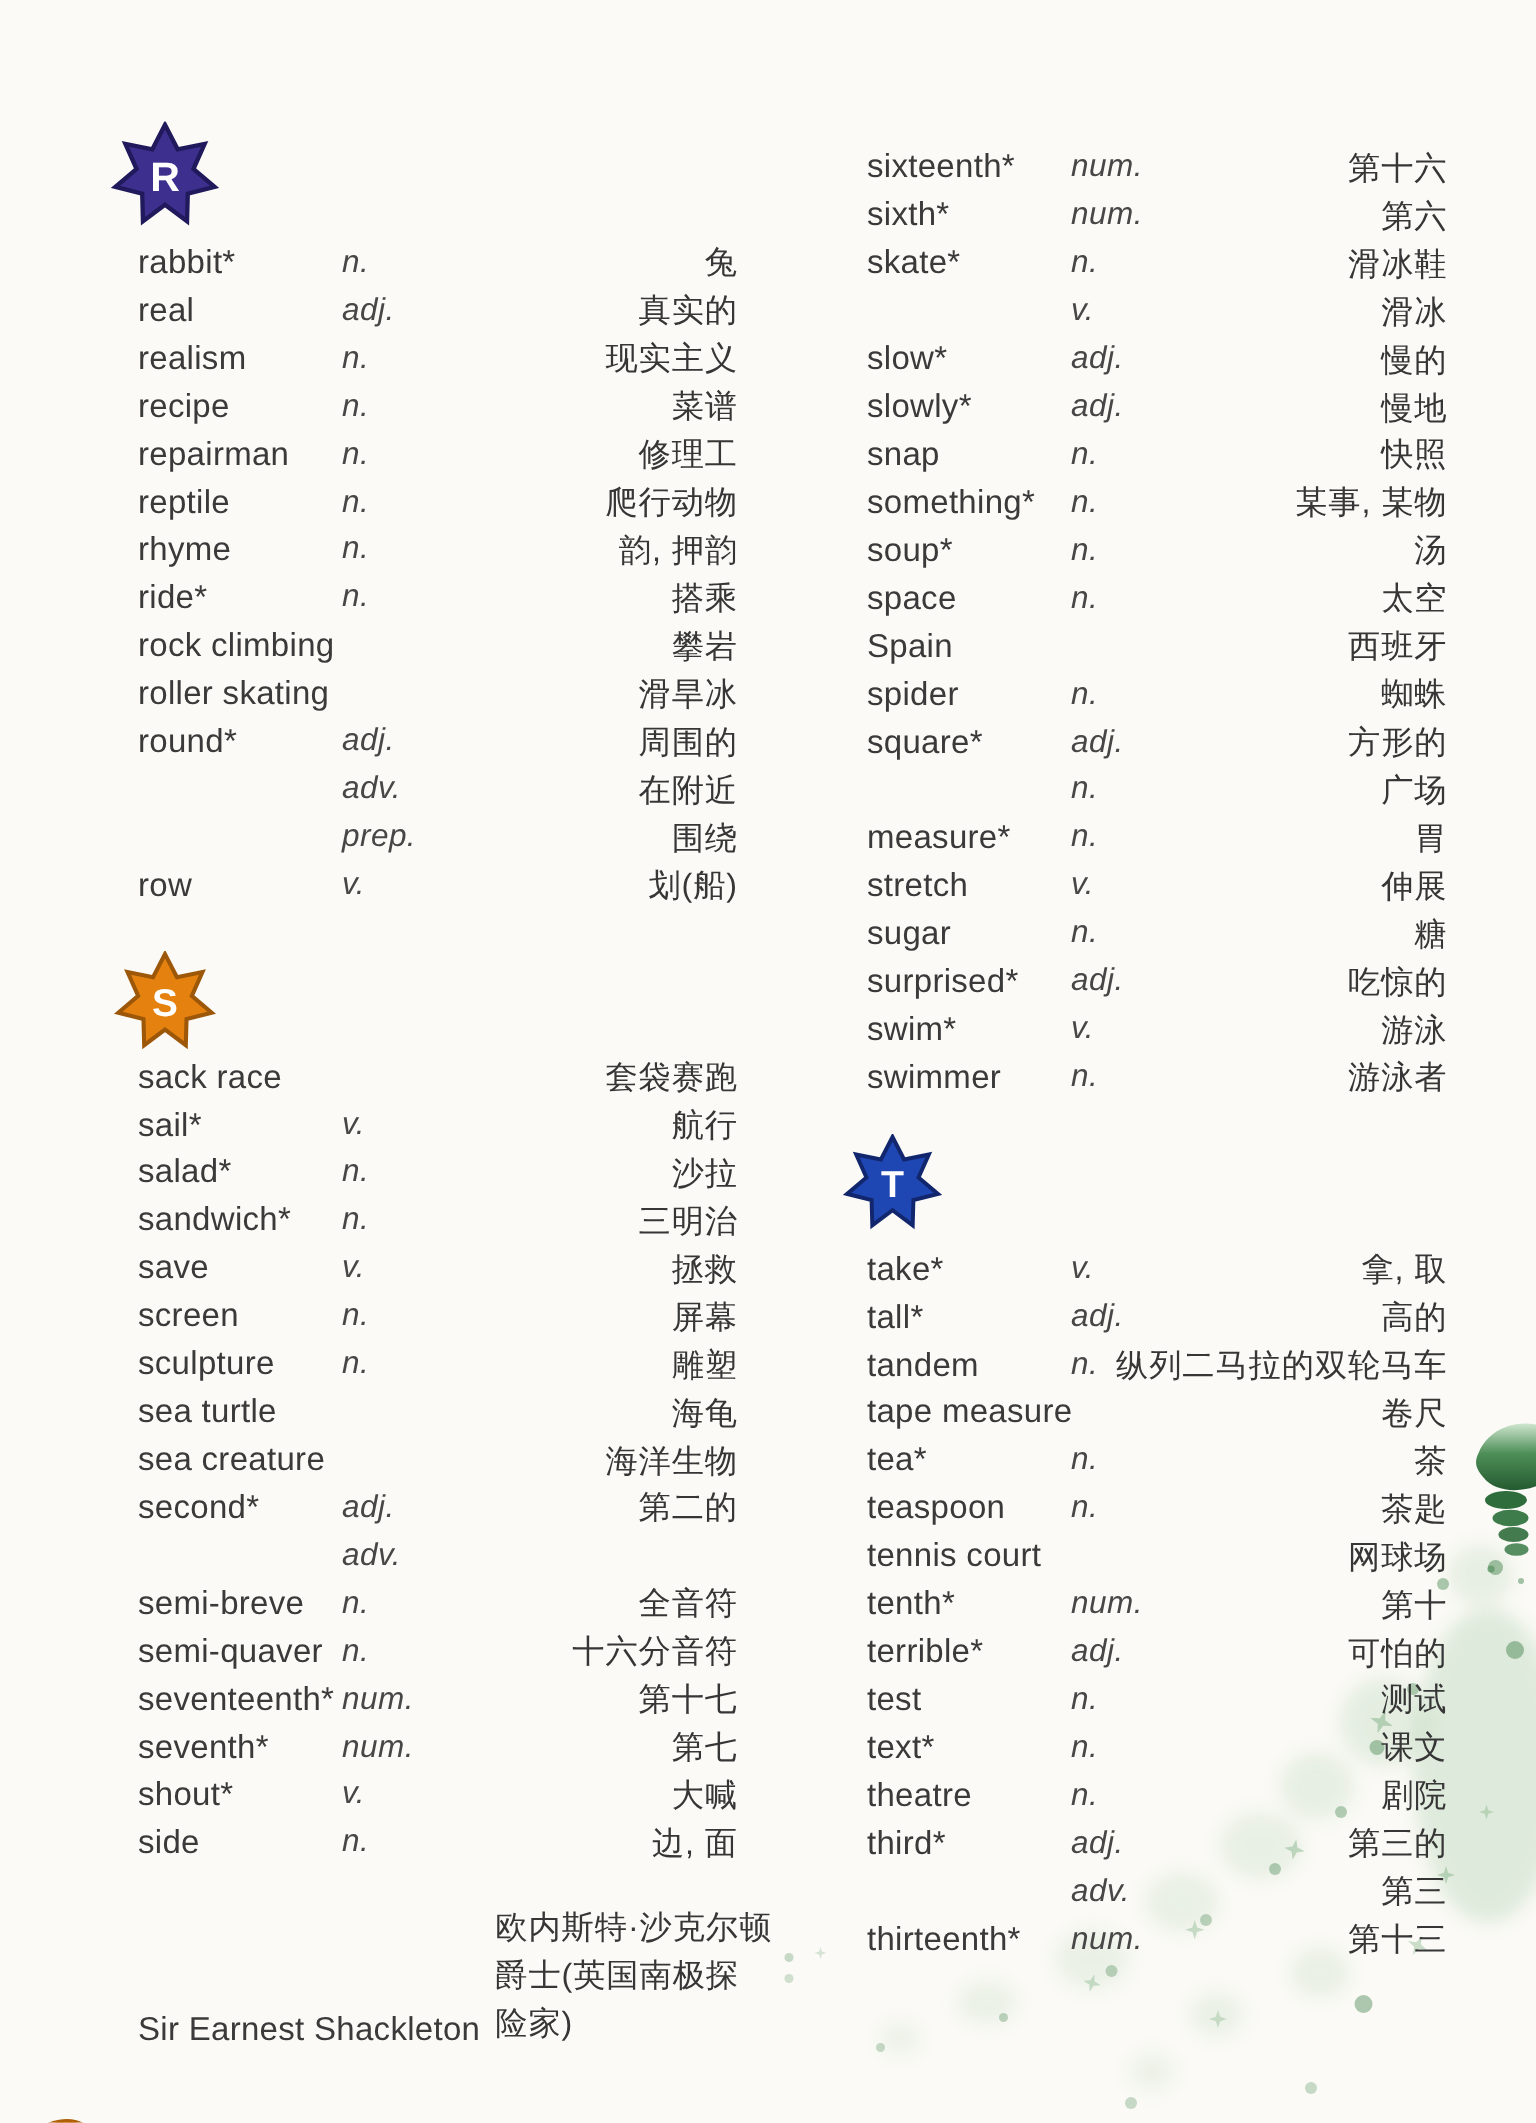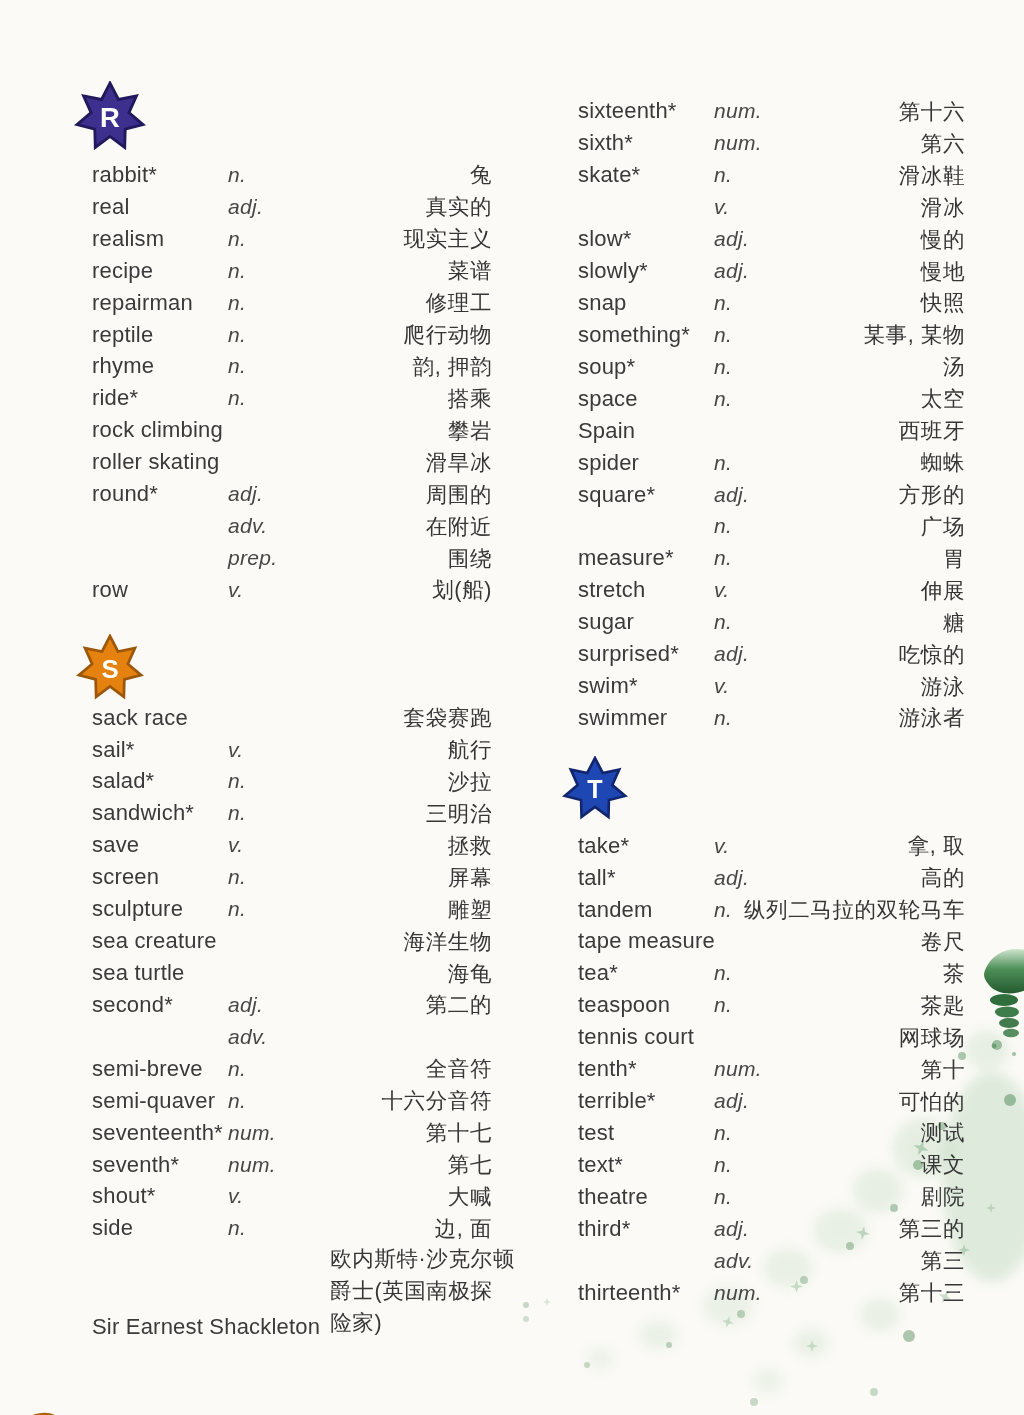--- a/index.html
+++ b/index.html
@@ -9,21 +9,21 @@
     font-family:"Liberation Sans","DejaVu Sans",sans-serif;
   }
   .page{position:absolute;inset:0;}
   
   .col{position:absolute;z-index:3;}
   .row{display:flex;align-items:center;height:31.93px;}
   .row .w{flex:0 0 auto;min-width:136px;font-size:22px;color:#3a3a3a;letter-spacing:.2px;white-space:nowrap;}
   .row .p{flex:0 0 auto;font-size:21px;font-style:italic;color:#474747;letter-spacing:.3px;}
   .row .t{flex:1;min-width:0;text-align:right;font-size:21.5px;color:#363636;letter-spacing:.6px;white-space:nowrap;}
   .row.multi{height:auto;align-items:flex-end;}
-  .row.multi .t{text-align:left;margin-left:10px;white-space:normal;}
+  .row.multi .t{text-align:left;margin-left:10px;white-space:normal;margin-top:26px;}
   .row.multi .t .ln{height:31.93px;line-height:31.93px;white-space:nowrap;}
   .gap{height:95.79px;}
   
   .star{position:absolute;z-index:4;}
   .star svg{display:block;width:100%;height:100%;}
   .star text{font-family:"Liberation Sans",sans-serif;font-weight:bold;}
   
   .badge{position:absolute;left:14px;top:1412px;width:62px;height:64px;z-index:5;}
   .badge svg{display:block;width:100%;height:100%;}
   .badge text{font-family:"Liberation Sans",sans-serif;font-weight:bold;}
@@ -198,28 +198,28 @@
         <span class="w">screen</span>
         <span class="p">n.</span>
         <span class="t">屏幕</span>
       </div>
       <div class="row">
         <span class="w">sculpture</span>
         <span class="p">n.</span>
         <span class="t">雕塑</span>
       </div>
       <div class="row">
+        <span class="w">sea turtle</span>
+        <span class="p"></span>
+        <span class="t">海龟</span>
+      </div>
+      <div class="row">
         <span class="w">sea creature</span>
         <span class="p"></span>
         <span class="t">海洋生物</span>
-      </div>
-      <div class="row">
-        <span class="w">sea turtle</span>
-        <span class="p"></span>
-        <span class="t">海龟</span>
       </div>
       <div class="row">
         <span class="w">second*</span>
         <span class="p">adj.</span>
         <span class="t">第二的</span>
       </div>
       <div class="row">
         <span class="w"></span>
         <span class="p">adv.</span>
       </div>

